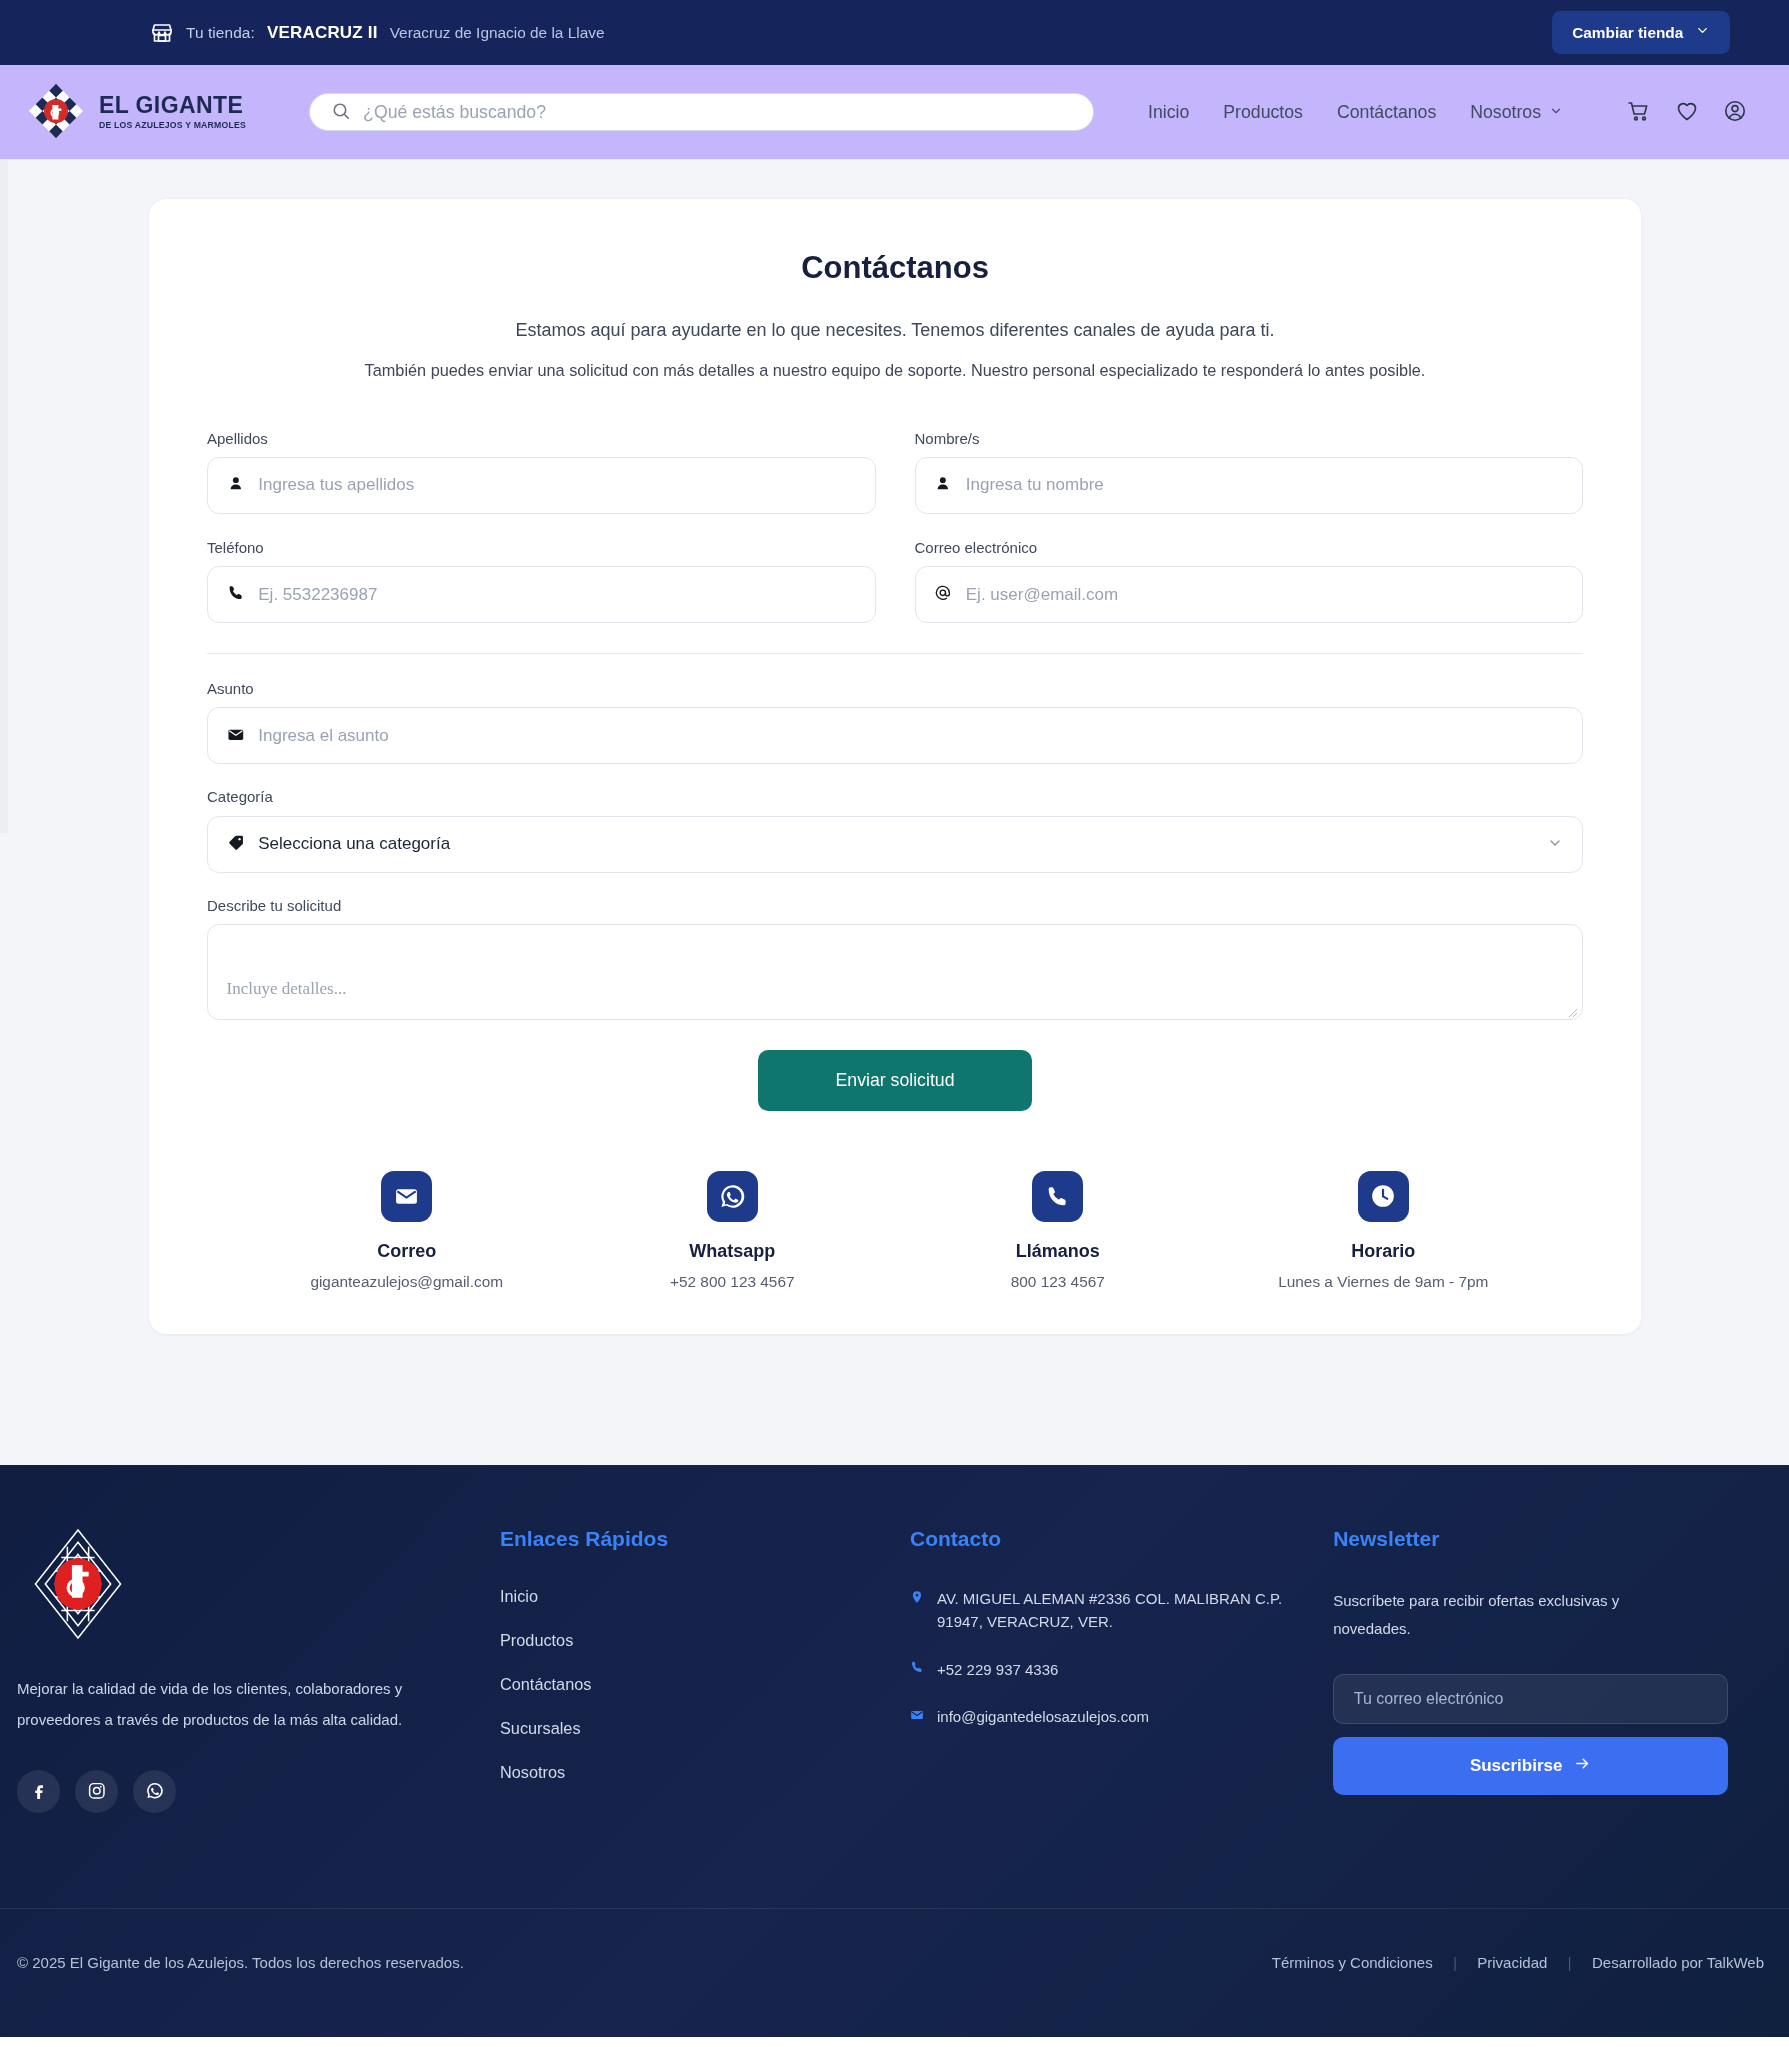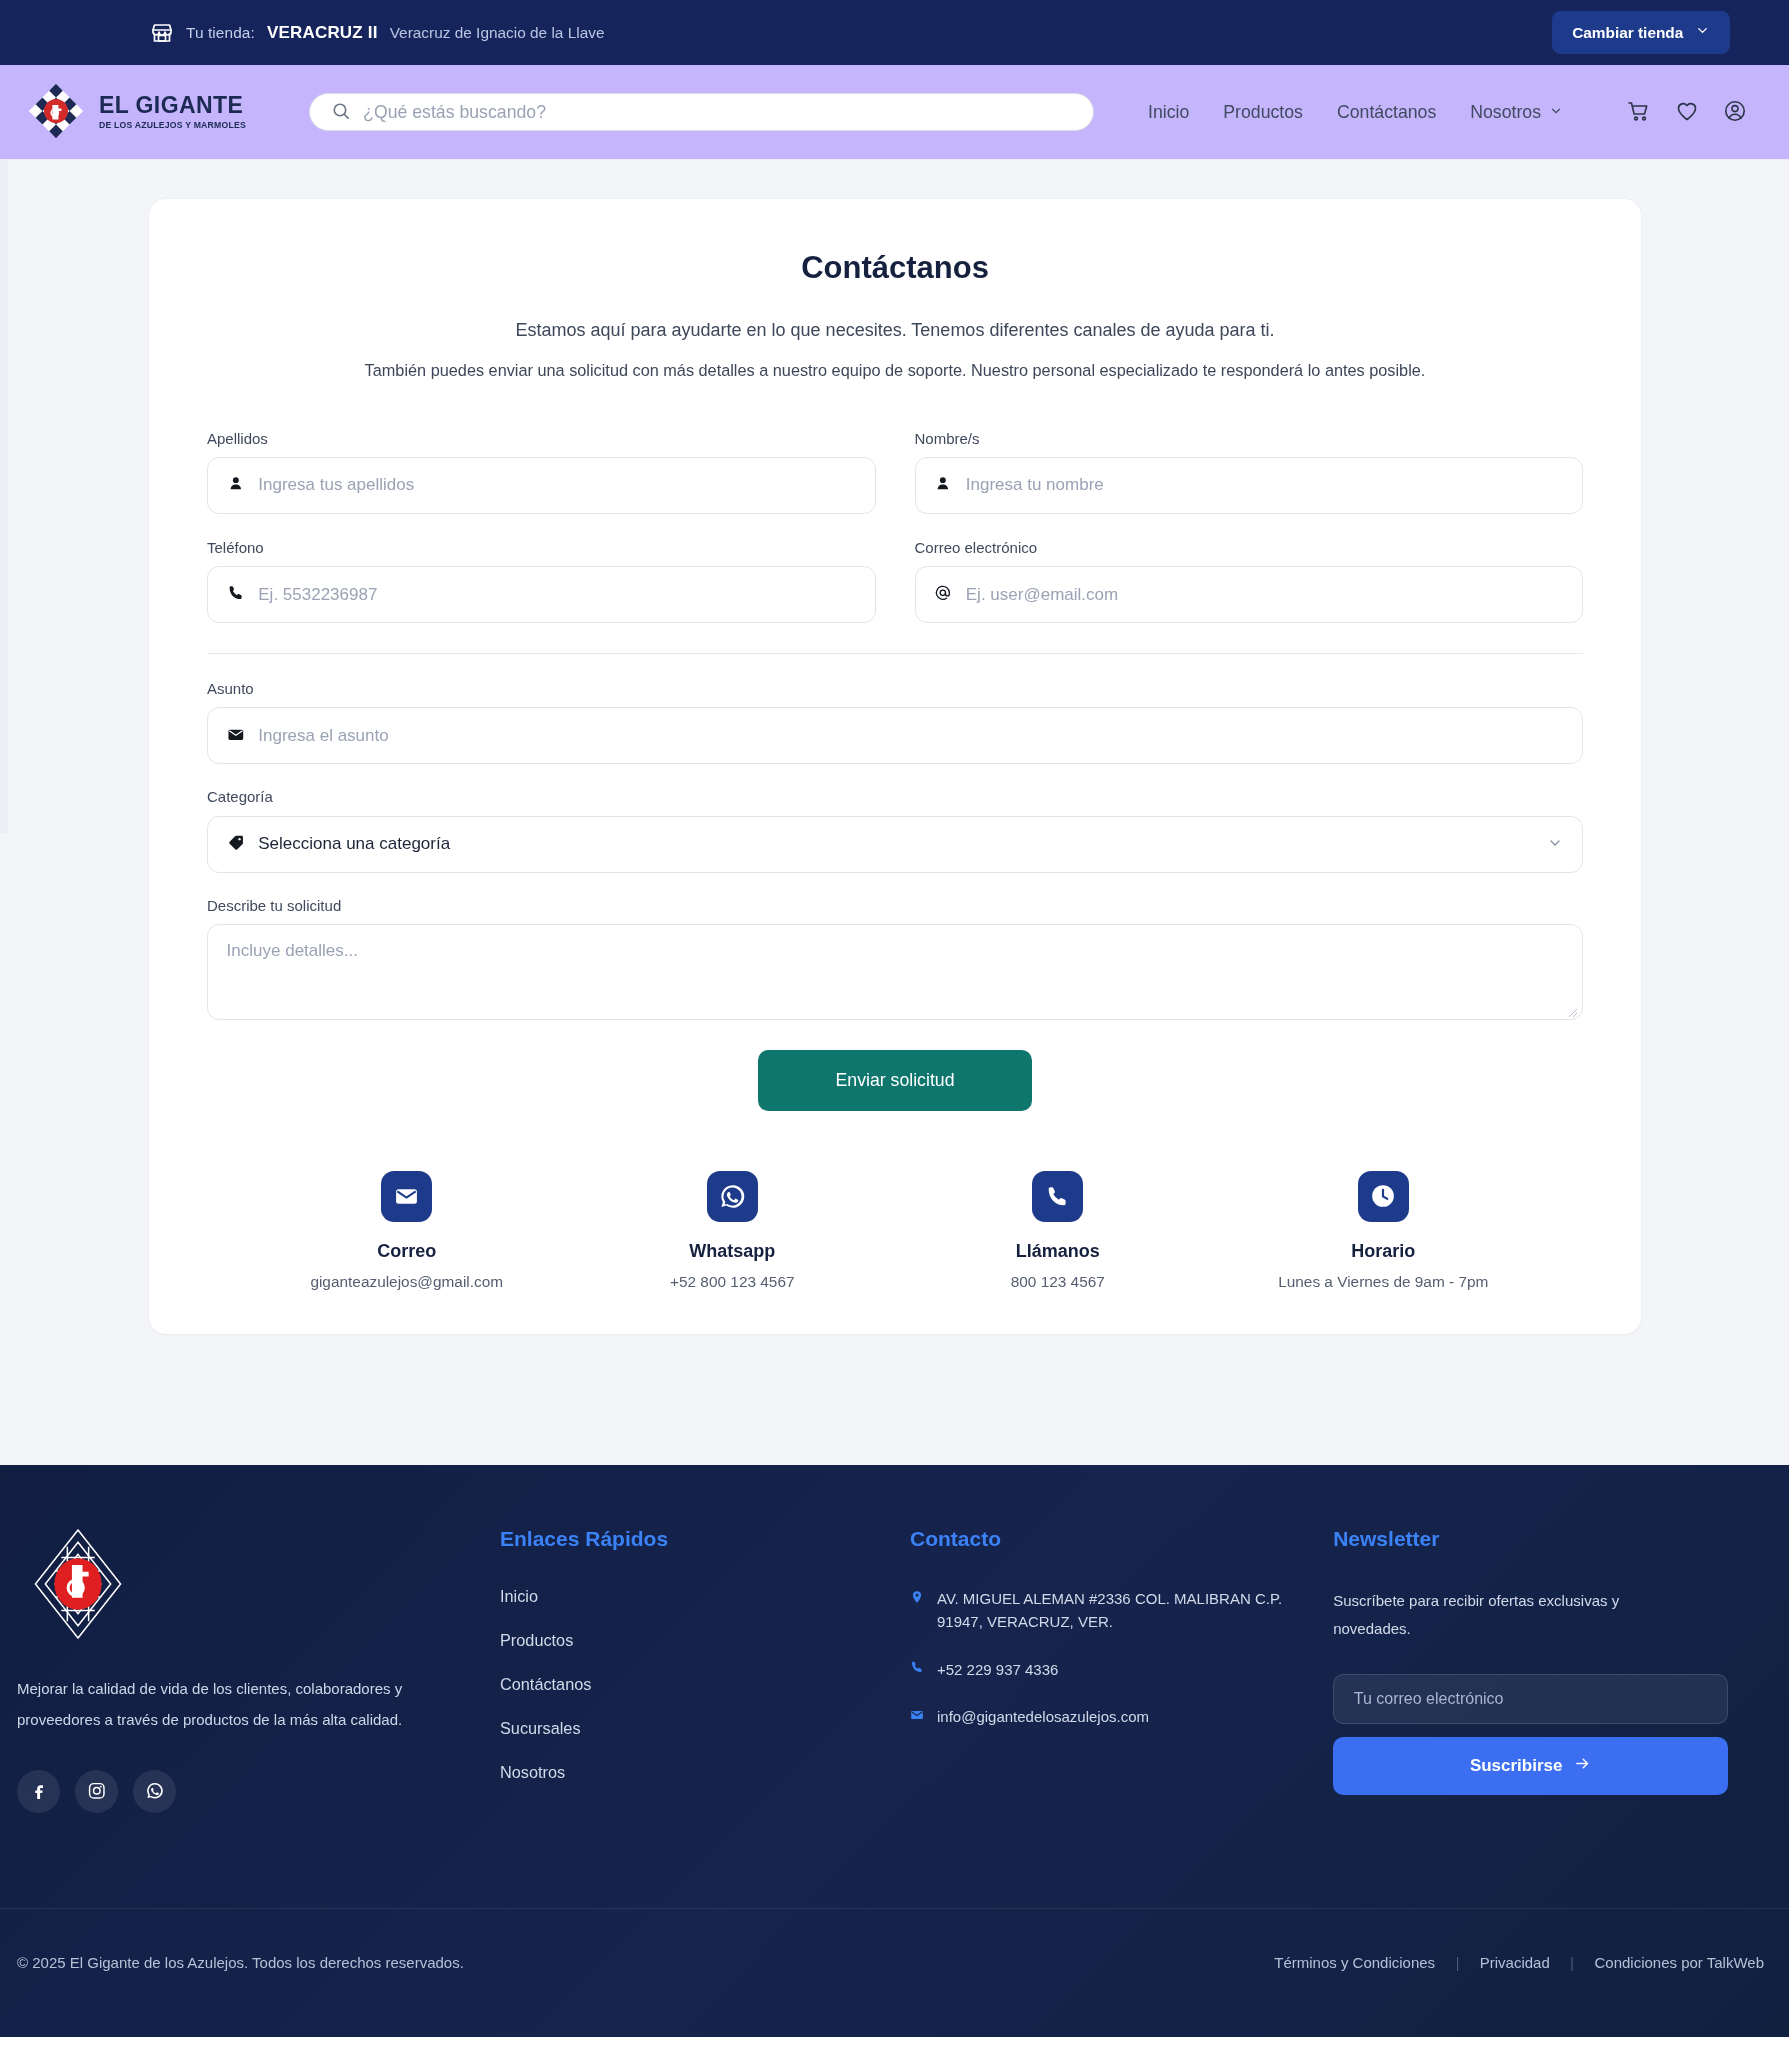--- a/index.html
+++ b/index.html
@@ -236,22 +236,23 @@
     background: #fff;
   }
   .ta-shell textarea {
     border: none;
     outline: none;
     resize: none;
     width: 100%;
     height: 100%;
     font-size: 17px;
     color: #8b5cf6;
-    font-family: Liberation Sans, sans-serif;
+    font-family: Liberation Serif, serif;
     background: transparent;
+    margin-top: 38px;
   }
   .ta-shell textarea::placeholder { color: #9aa2b4; }
   .ta-grip {
     position: absolute;
     right: 3.7px; bottom: 2.8px;
     width: 12px; height: 12px;
     color: #b9bfcc;
   }
 
   .submit-wrap { display: flex; justify-content: center; margin-top: 30px; }
@@ -759,17 +760,17 @@
     </div>
   </div>
 
   <div class="footer-bottom">
     <span class="fb-copy">© 2025 El Gigante de los Azulejos. Todos los derechos reservados.</span>
     <span class="fb-links">
       <a class="fb-link">Términos y Condiciones</a>
       <span class="fb-sep">|</span>
       <a class="fb-link">Privacidad</a>
       <span class="fb-sep">|</span>
-      <a class="fb-link">Condiciones por TalkWeb</a>
+      <a class="fb-link">Desarrollado por TalkWeb</a>
     </span>
   </div>
 </div>
 
 
 </body></html>

